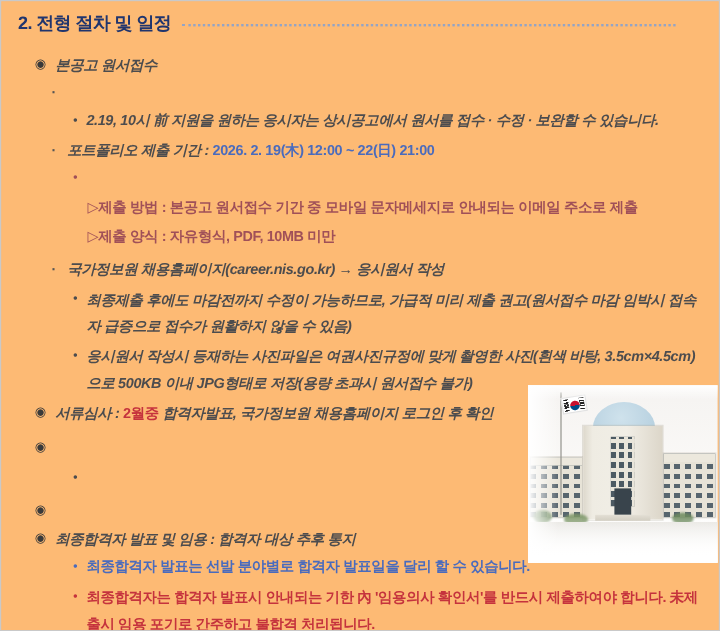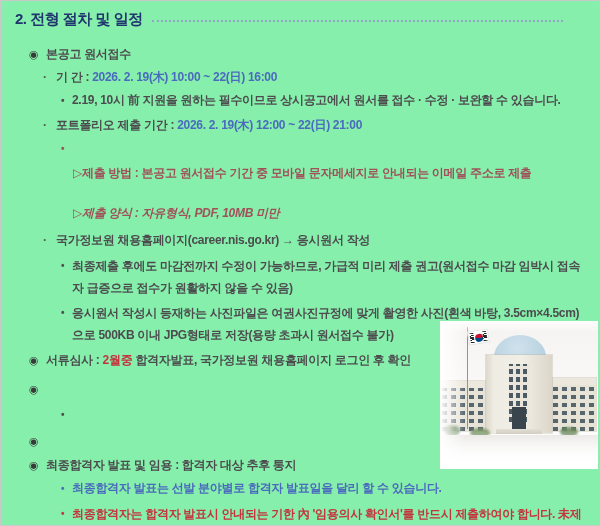--- a/index.html
+++ b/index.html
@@ -1,21 +1,21 @@
 <!DOCTYPE html>
 <html lang="ko"><head>
 <meta charset="utf-8">
 <style>
   * { margin:0; padding:0; box-sizing:border-box; }
   html,body { background:#fff; }
   body { font-family:"Liberation Sans","DejaVu Sans",sans-serif; }
 
   .page{
     position:relative; width:600px; height:526px;
-    background:#86efac; border:1px solid #c9c9c9; overflow:hidden;
+    background:#fdba74; border:1px solid #c9c9c9; overflow:hidden;
   }
   .doc{ position:relative; z-index:2; padding:9px 8px 0 14px; }
 
   
   .title-row{ display:flex; align-items:center; margin-right:0; }
   .title{
     font-size:15px; font-weight:800; color:#20356e; letter-spacing:-0.5px;
     white-space:nowrap;
   }
   .dotted{
@@ -28,34 +28,34 @@
         letter-spacing:-0.3px; position:relative; }
   .lv1{ margin-left:14px; display:flex; }
   .lv1 .sb{ width:17px; flex:0 0 17px; color:#3a3a3a; font-size:11px; }
   .lv2{ margin-left:28px; display:flex; }
   .lv2 .ib{ width:13px; flex:0 0 13px; color:#555; }
   .lv3{ margin-left:46px; display:flex; line-height:17px; }
   .lv3 .nb{ width:11px; flex:0 0 11px; font-size:10px; }
   .lv3.wrap{ line-height:22px; }
   .lv4{ margin-left:58px; }
 
-  .c-dark{ color:#4c4c4e; }
+  .c-dark{ color:#4c4c4e;font-style:italic; }
   .c-blue{ color:#4a6bbd; }
   .c-maroon{ color:#a05058; }
   .c-red{ color:#c5333d; }
   .c-bluenote{ color:#4a6bbd; }
 
   
   .r-apply   { margin-top:17px; }
   .r-kikan   { margin-top:6px; }
   .r-kikan-n { margin-top:6px; }
   .r-port    { margin-top:8px; }
   .r-port-n  { margin-top:6px; }
   .r-method  { margin-top:8px; }
-  .r-format  { margin-top:23px;font-style:italic; }
+  .r-format  { margin-top:7px; }
   .r-site    { margin-top:10px; }
   .r-note1   { margin-top:6px; }
   .r-note2   { margin-top:3px; }
   .r-screen  { margin-top:6px; }
   .r-interv  { margin-top:12px; }
   .r-interv-n{ margin-top:8px; }
   .r-phys    { margin-top:10px; }
   .r-final   { margin-top:7px; }
   .r-fblue   { margin-top:6px; }
   .r-fred    { margin-top:6px; line-height:21px; padding-right:2px; }
@@ -114,26 +114,25 @@
       <div class="dotted"></div>
     </div>
 
     <div class="row lv1 r-apply">
       <span class="sb">◉</span>
       <span class="c-dark">본공고 원서접수</span>
     </div>
 
     <div class="row lv2 r-kikan">
       <span class="ib">·</span>
-      <span><span class="c-dark">기 간 : </span><span class="c-blue">2026. 2. 19(木) 10:00 ~ 22(日) 16:00</span></span>
     </div>
 
     <div class="row lv3 r-kikan-n">
       <span class="nb">•</span>
-      <span class="c-dark">2.19, 10시 前 지원을 원하는 필수이므로 상시공고에서 원서를 접수 · 수정 · 보완할 수 있습니다.</span>
+      <span class="c-dark">2.19, 10시 前 지원을 원하는 응시자는 상시공고에서 원서를 접수 · 수정 · 보완할 수 있습니다.</span>
     </div>
 
     <div class="row lv2 r-port">
       <span class="ib">·</span>
       <span><span class="c-dark">포트폴리오 제출 기간 : </span><span class="c-blue">2026. 2. 19(木) 12:00 ~ 22(日) 21:00</span></span>
     </div>
 
     <div class="row lv3 r-port-n">
       <span class="nb c-maroon">•</span>
     </div>

